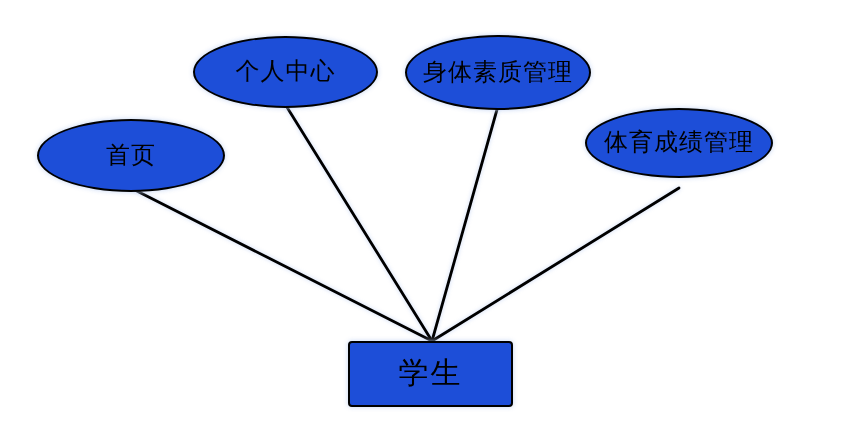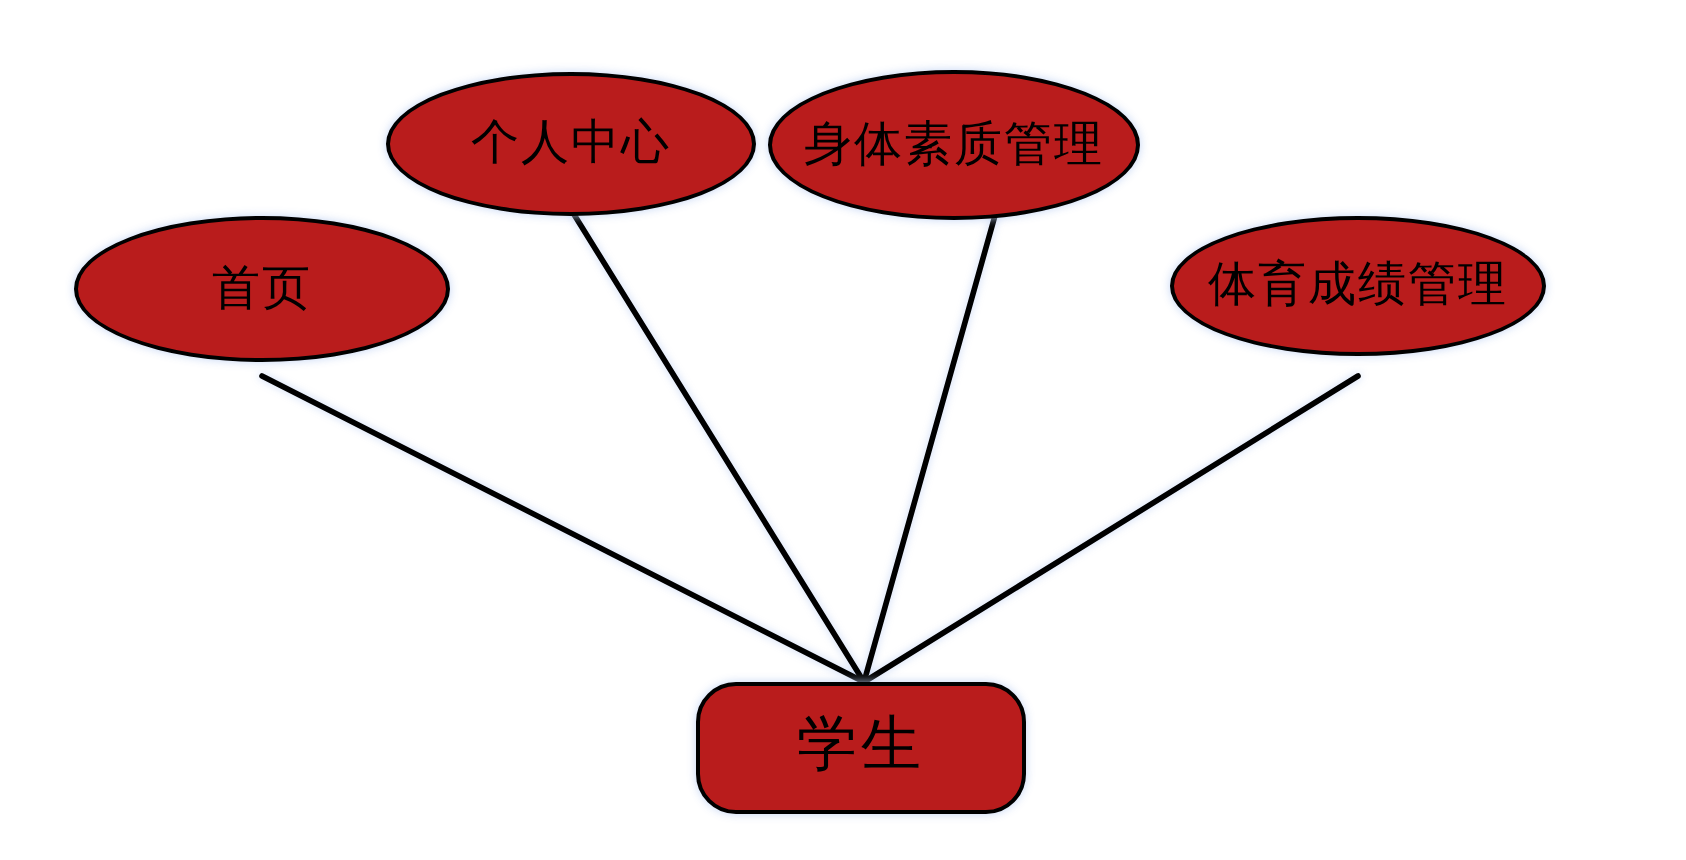--- a/index.html
+++ b/index.html
@@ -26,41 +26,41 @@
   .links line {
     stroke: #000000;
     stroke-width: 2.8;
     stroke-linecap: round;
   }
   .node {
     position: absolute;
     display: flex;
     align-items: center;
     justify-content: center;
-    background: #b91c1c;
+    background: #1d4ed8;
     border: 2.5px solid #000000;
     box-sizing: border-box;
     color: #000000;
     box-shadow: 0 0 5px rgba(190, 208, 243, 0.9);
   }
   .usecase {
     border-radius: 50%;
     font-size: 24px;
     letter-spacing: 1px;
   }
-  .uc-home      { left: 37px;  top: 108px; width: 188px; height: 73px; text-align: center; }
+  .uc-home      { left: 37px;  top: 119px; width: 188px; height: 73px; text-align: center; }
   .uc-personal  { left: 193px; top: 36px;  width: 185px; height: 72px; }
-  .uc-fitness   { left: 384px; top: 35px;  width: 186px; height: 75px; }
+  .uc-fitness   { left: 405px; top: 35px;  width: 186px; height: 75px; }
   .uc-sports    { left: 585px; top: 108px; width: 188px; height: 70px; }
   .actor-box {
     left: 348px;
     top: 341px;
     width: 165px;
     height: 66px;
-    border-radius: 20px;
+    border-radius: 4px;
     font-size: 30px;
     letter-spacing: 2px;
     font-family: Liberation Serif, serif;
   }
   .label {
     white-space: nowrap;
     line-height: 1;
     transform: translateY(-1px);
   }
 </style>

